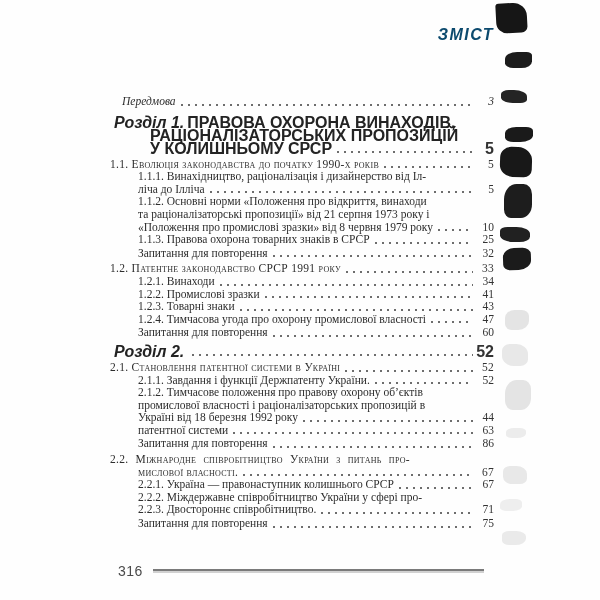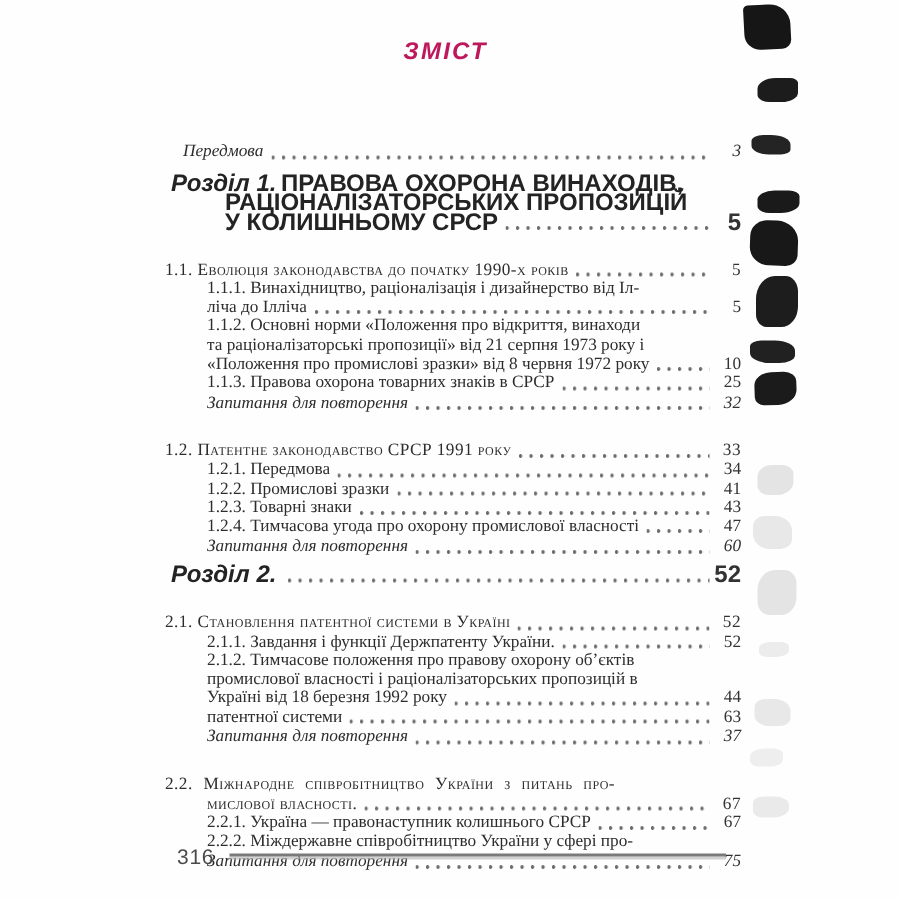--- a/index.html
+++ b/index.html
@@ -5,59 +5,59 @@
   html,body { margin:0; padding:0; }
   body {
     width:600px; height:600px; position:relative; overflow:hidden;
     background:#ffffff;
     font-family:"Liberation Serif", serif;
   }
   .page { position:absolute; inset:0; background:#fefefe; }
 
   .title {
     position:absolute; left:100px; top:26px; width:394px;
-    text-align:center;
+    text-align:right;
     font-family:"Liberation Sans", sans-serif;
     font-weight:bold; font-style:italic;
-    font-size:16px; letter-spacing:1.5px; color:#be185d;
+    font-size:16px; letter-spacing:1.5px; color:#0c4a6e;
   }
 
   .toc {
     position:absolute; left:100px; top:95px; width:394px;
     font-size:11.5px; line-height:12.6px; color:#2d2d2d;
   }
   .row { display:flex; align-items:flex-start; }
   .dots {
     flex:1 1 auto; min-width:10px; align-self:flex-end;
     height:10px; margin:0 3px 1px 5px;
     background-image:radial-gradient(circle at 1px 8px, #6d6d6d 1px, rgba(0,0,0,0) 1.4px);
     background-size:7px 10px; background-repeat:repeat-x;
   }
   .pg { flex:0 0 auto; min-width:18px; text-align:right; color:#333; }
 
   .preface { padding-left:22px; }
   .l1 { padding-left:10px; }
   .l2 { padding-left:38px; }
-  .q  { padding-left:38px; font-style:italic; }
+  .q  { padding-left:38px; }
   .it { font-style:italic; }
   .sc { font-variant:small-caps; letter-spacing:0.3px; }
   .sc .pg { font-variant:normal; }
   .wide { word-spacing:4px; }
   .ind2 { padding-left:28px; }
 
   .ch {
     padding-left:14px;
     font-family:"Liberation Sans", sans-serif;
     font-weight:bold; font-size:16px; line-height:13px; color:#232323;
   }
   .ch .cont { padding-left:36px; }
   .chpfx { font-style:italic; margin-right:3px; }
 
   .mt-ch1 { margin-top:8px; }
-  .mt-l1  { margin-top:19px; }
+  .mt-l1  { margin-top:3px; }
   .mt-q   { margin-top:1px; margin-bottom:2px; }
   .mt-ch2 { margin-top:6px; margin-bottom:3px; }
 
   .footer-num {
     position:absolute; left:118px; top:563px;
     font-family:"Liberation Sans", sans-serif;
     font-size:14px; color:#4a4a4a; letter-spacing:0.5px;
   }
   .footer-rule {
     position:absolute; left:153px; top:569px; width:331px; height:2px;
@@ -119,21 +119,21 @@
         <span>ліча до Ілліча</span>
         <span class="dots"></span>
         <span class="pg">5</span>
       </div>
     </div>
 
     <div class="l2">
       <div>1.1.2. Основні норми «Положення про відкриття, винаходи</div>
       <div>та раціоналізаторські пропозиції» від 21 серпня 1973 року і</div>
       <div class="row">
-        <span>«Положення про промислові зразки» від 8 червня 1972 року</span>
+        <span>«Положення про промислові зразки» від 8 червня 1979 року</span>
         <span class="dots"></span>
         <span class="pg">10</span>
       </div>
     </div>
 
     <div class="row l2">
       <span>1.1.3. Правова охорона товарних знаків в СРСР</span>
       <span class="dots"></span>
       <span class="pg">25</span>
     </div>
@@ -144,21 +144,21 @@
       <span class="pg">32</span>
     </div>
 
     <div class="row l1 sc mt-l1">
       <span>1.2. Патентне законодавство СРСР 1991 року</span>
       <span class="dots"></span>
       <span class="pg">33</span>
     </div>
 
     <div class="row l2">
-      <span>1.2.1. Передмова</span>
+      <span>1.2.1. Винаходи</span>
       <span class="dots"></span>
       <span class="pg">34</span>
     </div>
 
     <div class="row l2">
       <span>1.2.2. Промислові зразки</span>
       <span class="dots"></span>
       <span class="pg">41</span>
     </div>
 
@@ -214,21 +214,21 @@
       <div class="row">
         <span>патентної системи</span>
         <span class="dots"></span>
         <span class="pg">63</span>
       </div>
     </div>
 
     <div class="row q mt-q">
       <span>Запитання для повторення</span>
       <span class="dots"></span>
-      <span class="pg">37</span>
+      <span class="pg">86</span>
     </div>
 
     <div class="l1 sc mt-l1">
       <div class="wide">2.2. Міжнародне співробітництво України з питань про-</div>
       <div class="row ind2">
         <span>мислової власності.</span>
         <span class="dots"></span>
         <span class="pg">67</span>
       </div>
     </div>
@@ -236,20 +236,25 @@
     <div class="row l2">
       <span>2.2.1. Україна — правонаступник колишнього СРСР</span>
       <span class="dots"></span>
       <span class="pg">67</span>
     </div>
 
     <div class="l2">
       <div>2.2.2. Міждержавне співробітництво України у сфері про-</div>
     </div>
 
+    <div class="row l2">
+      <span>2.2.3. Двостороннє співробітництво.</span>
+      <span class="dots"></span>
+      <span class="pg">71</span>
+    </div>
 
     <div class="row q mt-q">
       <span>Запитання для повторення</span>
       <span class="dots"></span>
       <span class="pg">75</span>
     </div>
 
   </div>
 
   <div class="footer-num">316</div>

